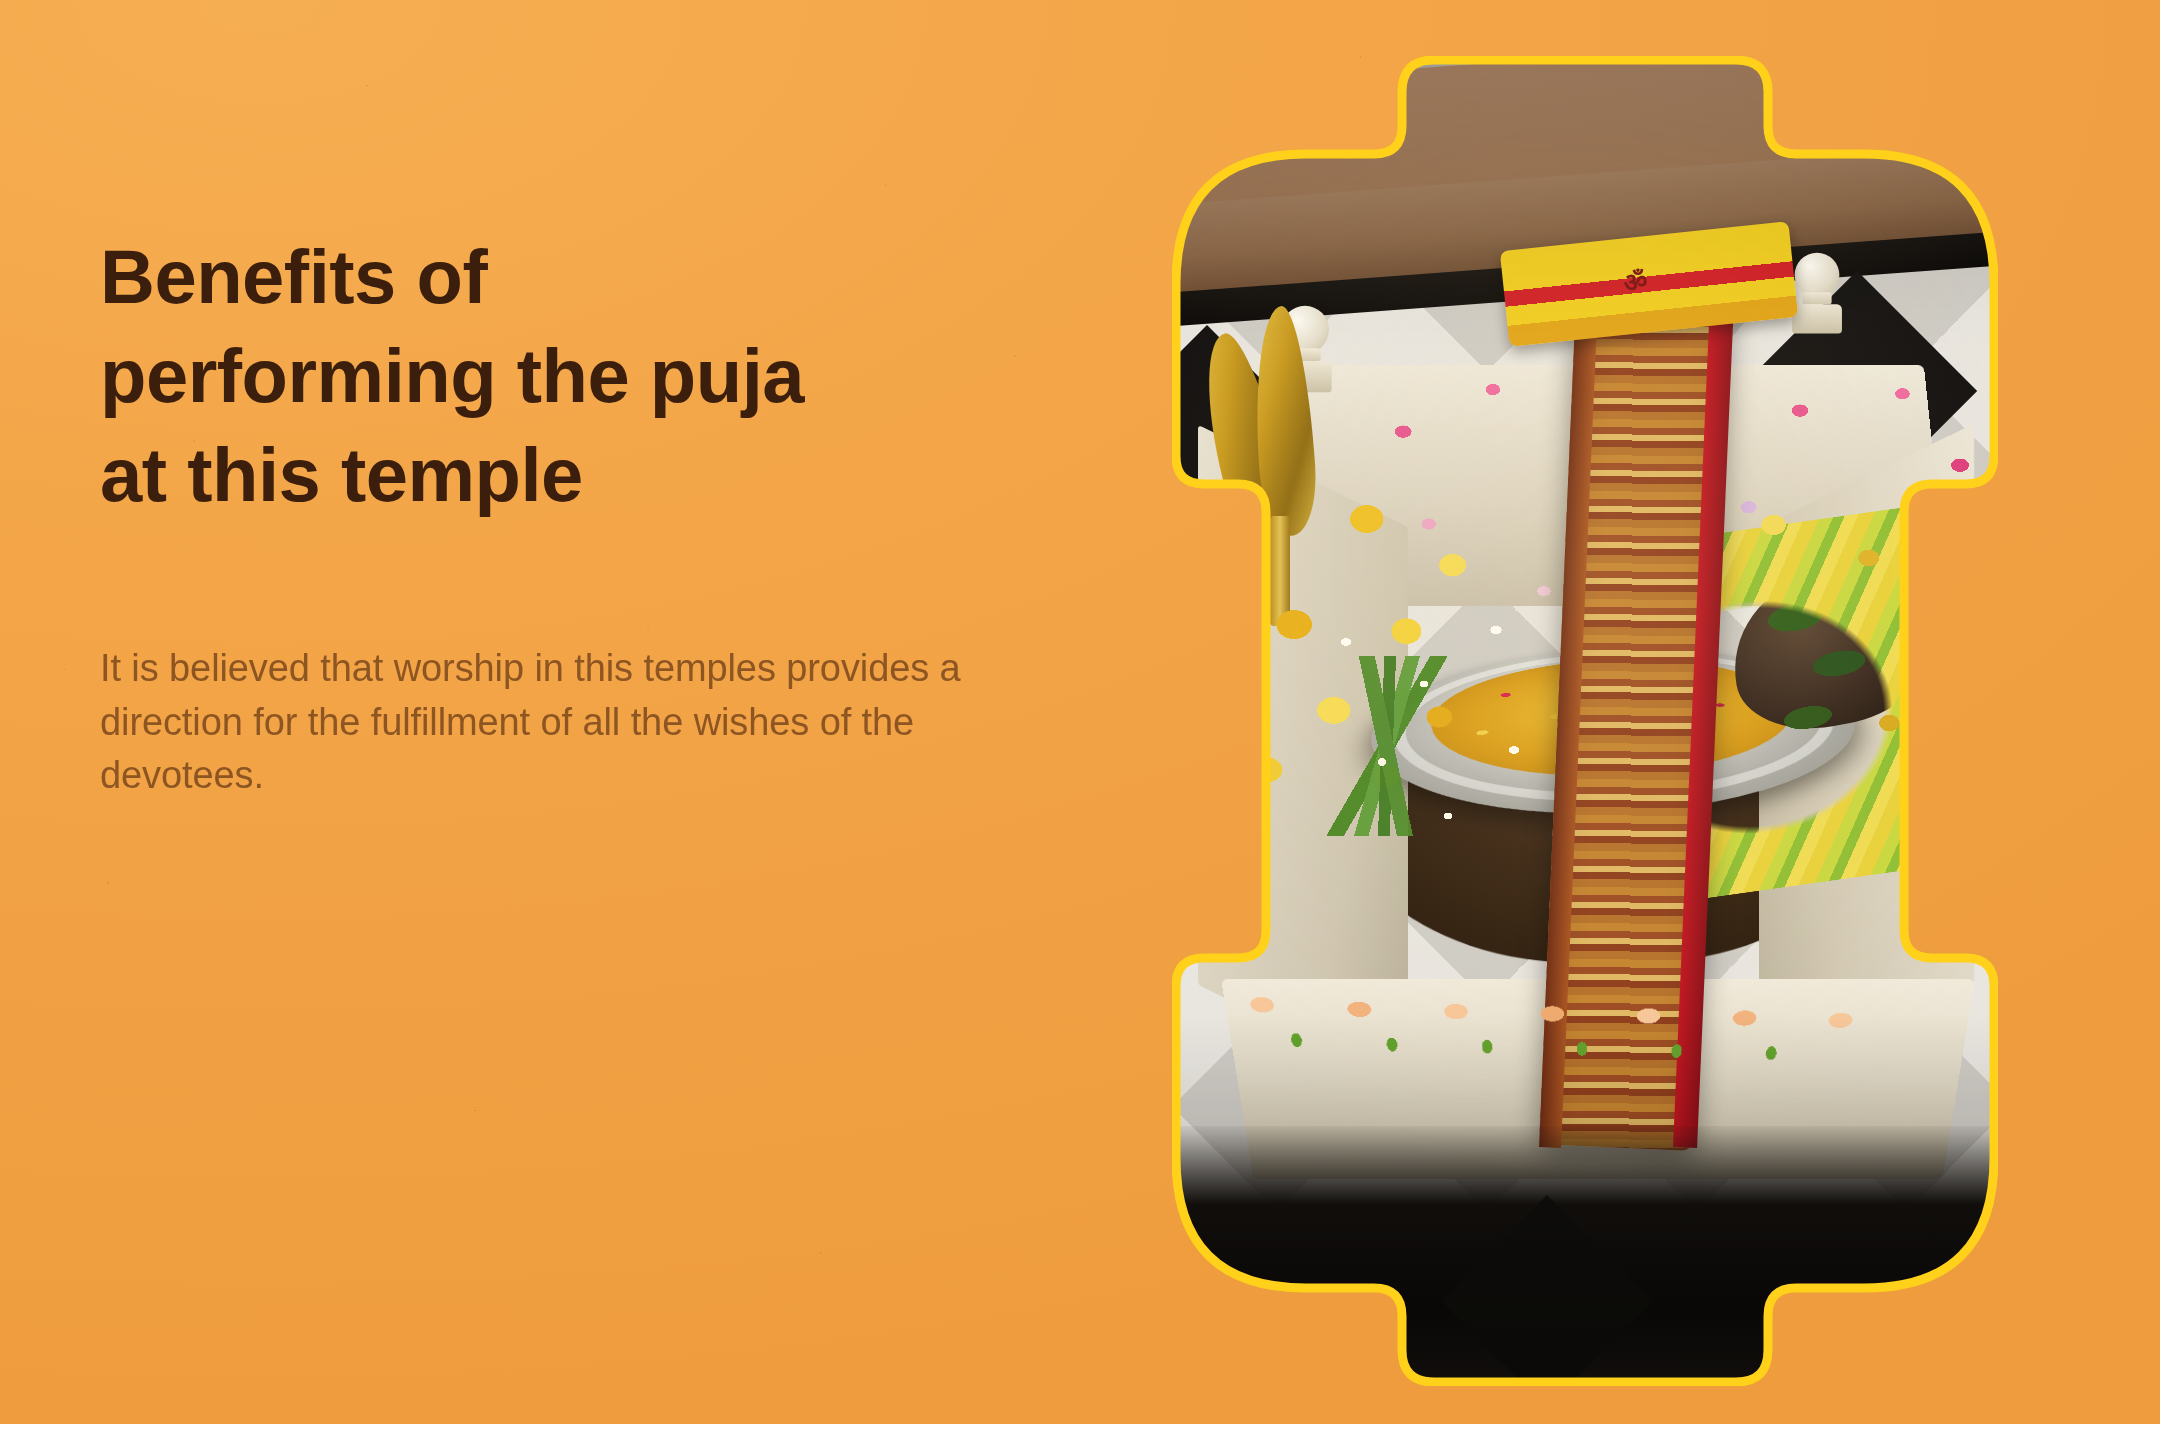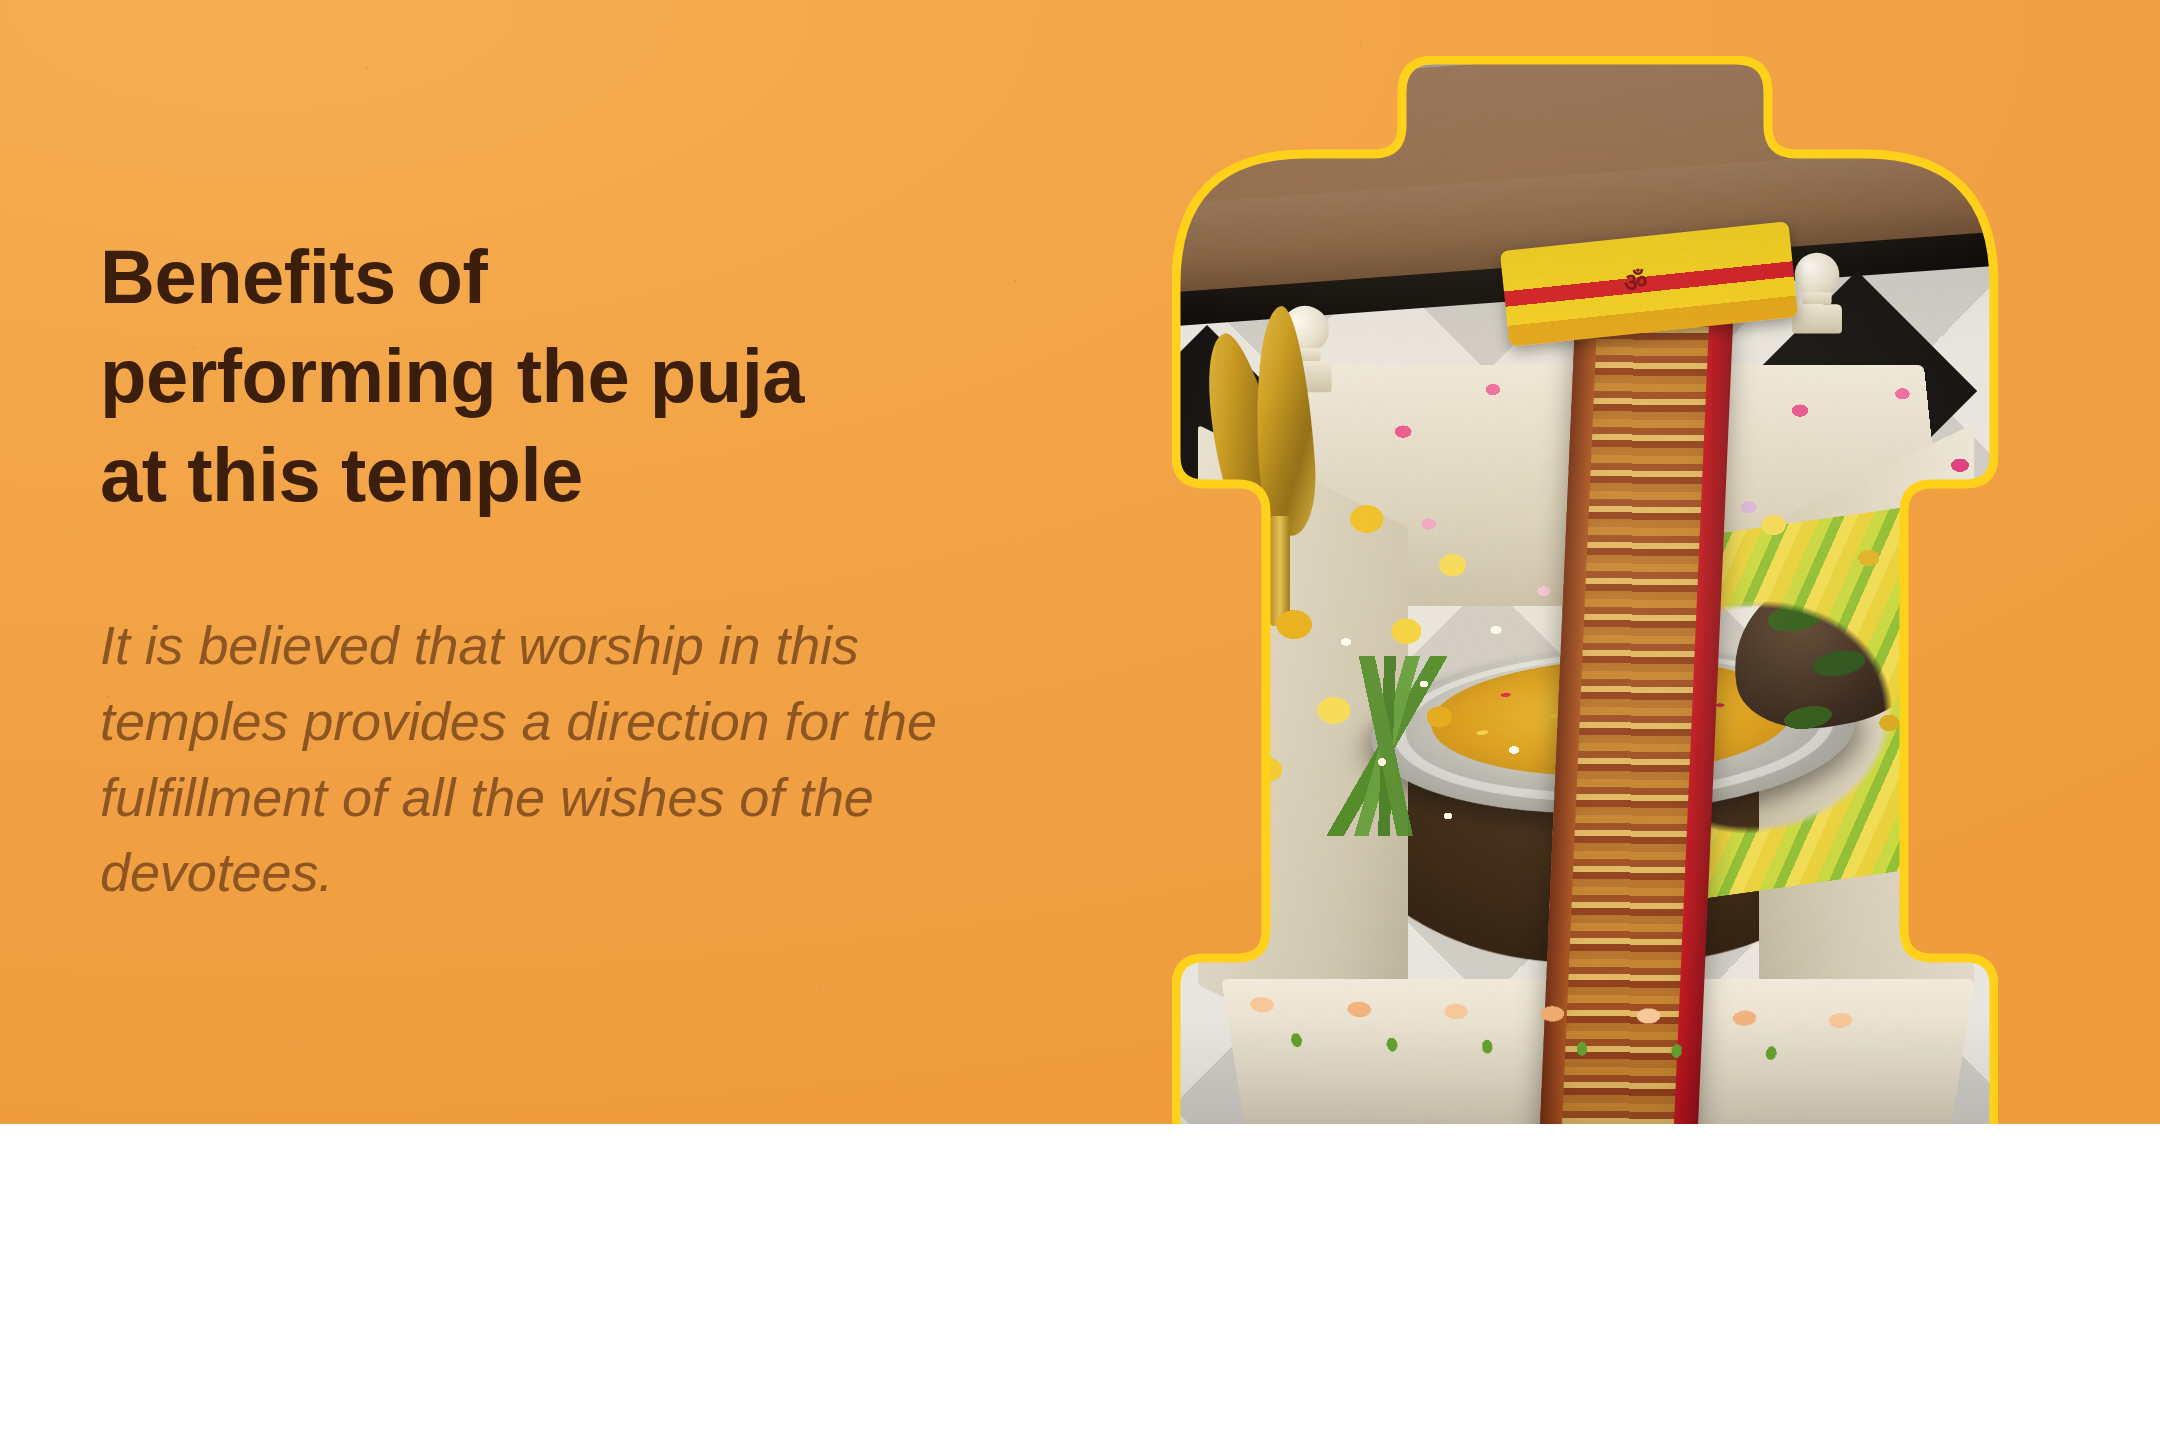--- a/index.html
+++ b/index.html
@@ -6,21 +6,21 @@
 
   html,body{
     width:2160px; height:1440px;
     overflow:hidden;
     font-family:"Liberation Sans", sans-serif;
   }
 
   
   #page{
     position:relative;
-    width:2160px; height:1124px;
+    width:2160px; height:1424px;
     background:
       radial-gradient(120% 100% at 12% 0%, #F6AE52 0%, #F3A547 42%, #EE9C3E 100%);
     overflow:hidden;
   }
   
   #grain{
     position:absolute; inset:0;
     pointer-events:none;
     opacity:.30;
     background-image:
@@ -48,28 +48,27 @@
   }
   #headline{
     font-size:76px;
     font-weight:700;
     line-height:1.30;
     letter-spacing:-0.5px;
     color:#3B1F0C;
     white-space:pre-line;
   }
   #subcopy{
-    margin-top:84px;
-    font-size:54px;
+    margin-top:118px;
+    font-size:38px;
     font-weight:400;
     line-height:1.40;
     letter-spacing:-0.1px;
     color:#8C5522;
     max-width:930px;
-    font-style:italic;
   }
 
   
   
   #card{
     position:absolute;
     left:1172px; top:56px;
     width:826px; height:1330px;
   }
   #card svg{ position:absolute; inset:0; width:100%; height:100%; display:block; }

